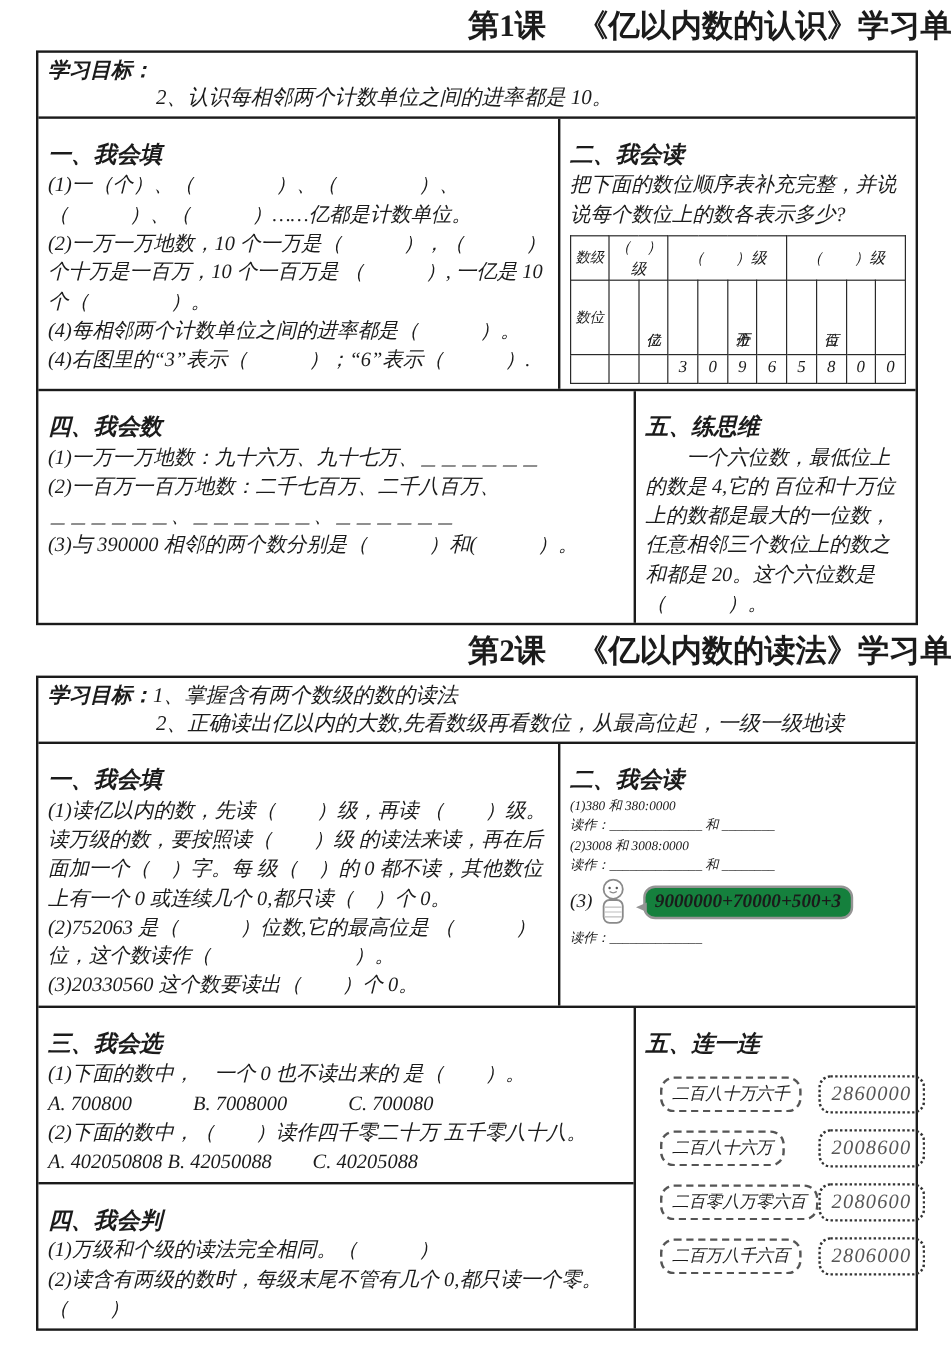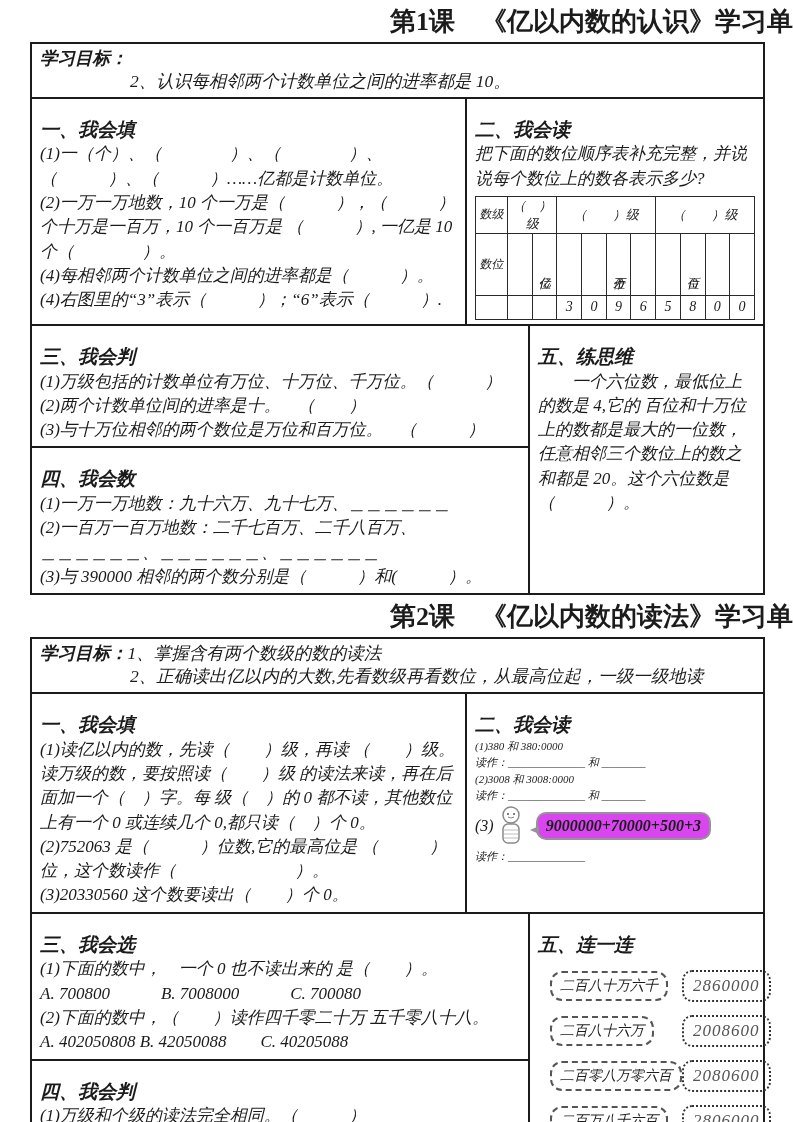--- a/index.html
+++ b/index.html
@@ -45,21 +45,21 @@
   table.place-table td { border:1px solid #2a2a2a; text-align:center; vertical-align:middle; padding:0; font-size:13px; overflow:hidden; }
   table.place-table .hdr { font-size:12px; line-height:1.15; padding:1px; word-break:break-all; }
   tr.level-row td { height:34px; }
   tr.place-row td { height:62px; }
   tr.digit-row td { height:24px; font-size:14px; }
   .vert { display:inline-block; writing-mode:vertical-rl; text-orientation:upright; font-size:12px; line-height:1.05; letter-spacing:0; }
 
   
   .read-line { font-size:11px; line-height:1.5; }
   .bubble-row { display:flex; align-items:center; gap:3px; margin:2px 0; }
-  .bubble { position:relative; border:2px solid #949494; border-radius:10px; padding:0 8px; font-size:16px; font-weight:bold; line-height:1.5; margin-left:8px; background:#d946ef; }
+  .bubble { position:relative; border:2px solid #949494; border-radius:10px; padding:0 8px; font-size:16px; font-weight:bold; line-height:1.5; margin-left:8px; background:#15803d; }
   .bubble::before { content:""; position:absolute; left:-8px; top:12px; width:0; height:0;
     border-top:4px solid transparent; border-bottom:4px solid transparent; border-right:9px solid #949494; }
 
   
   .match-row { display:flex; justify-content:space-between; align-items:center; margin:13px 6px 13px 12px; }
   .word-box { border:2px dashed #555; border-radius:12px; padding:4px 8px; font-size:14px; white-space:nowrap; }
   .num-box { border:2px dotted #333; border-radius:10px; padding:4px 9px; font-size:17px; color:#555; letter-spacing:1px; white-space:nowrap; }
 </style>
 </head>
 <body>
@@ -135,26 +135,20 @@
             <td>0</td>
             <td>0</td>
           </tr>
         </tbody>
           </table>
       </div>
     </div>
 
     <div class="row-b">
       <div class="left-col">
-        <div class="cell box-top l1-judge">
-          <div class="sec-title">三、我会判</div>
-          <div class="item">(1)万级包括的计数单位有万位、十万位、千万位。（　　　）</div>
-          <div class="item">(2)两个计数单位间的进率是十。　（　　）</div>
-          <div class="item">(3)与十万位相邻的两个数位是万位和百万位。　（　　　）</div>
-        </div>
         <div class="cell l1-count">
           <div class="sec-title">四、我会数</div>
           <div class="item">(1)一万一万地数：九十六万、九十七万、＿＿＿＿＿＿</div>
           <div class="item">(2)一百万一百万地数：二千七百万、二千八百万、</div>
           <div class="item">＿＿＿＿＿＿、＿＿＿＿＿＿、＿＿＿＿＿＿</div>
           <div class="item">(3)与 390000 相邻的两个数分别是（　　　）和(　　　）。</div>
         </div>
       </div>
       <div class="cell">
         <div class="sec-title">五、练思维</div>

